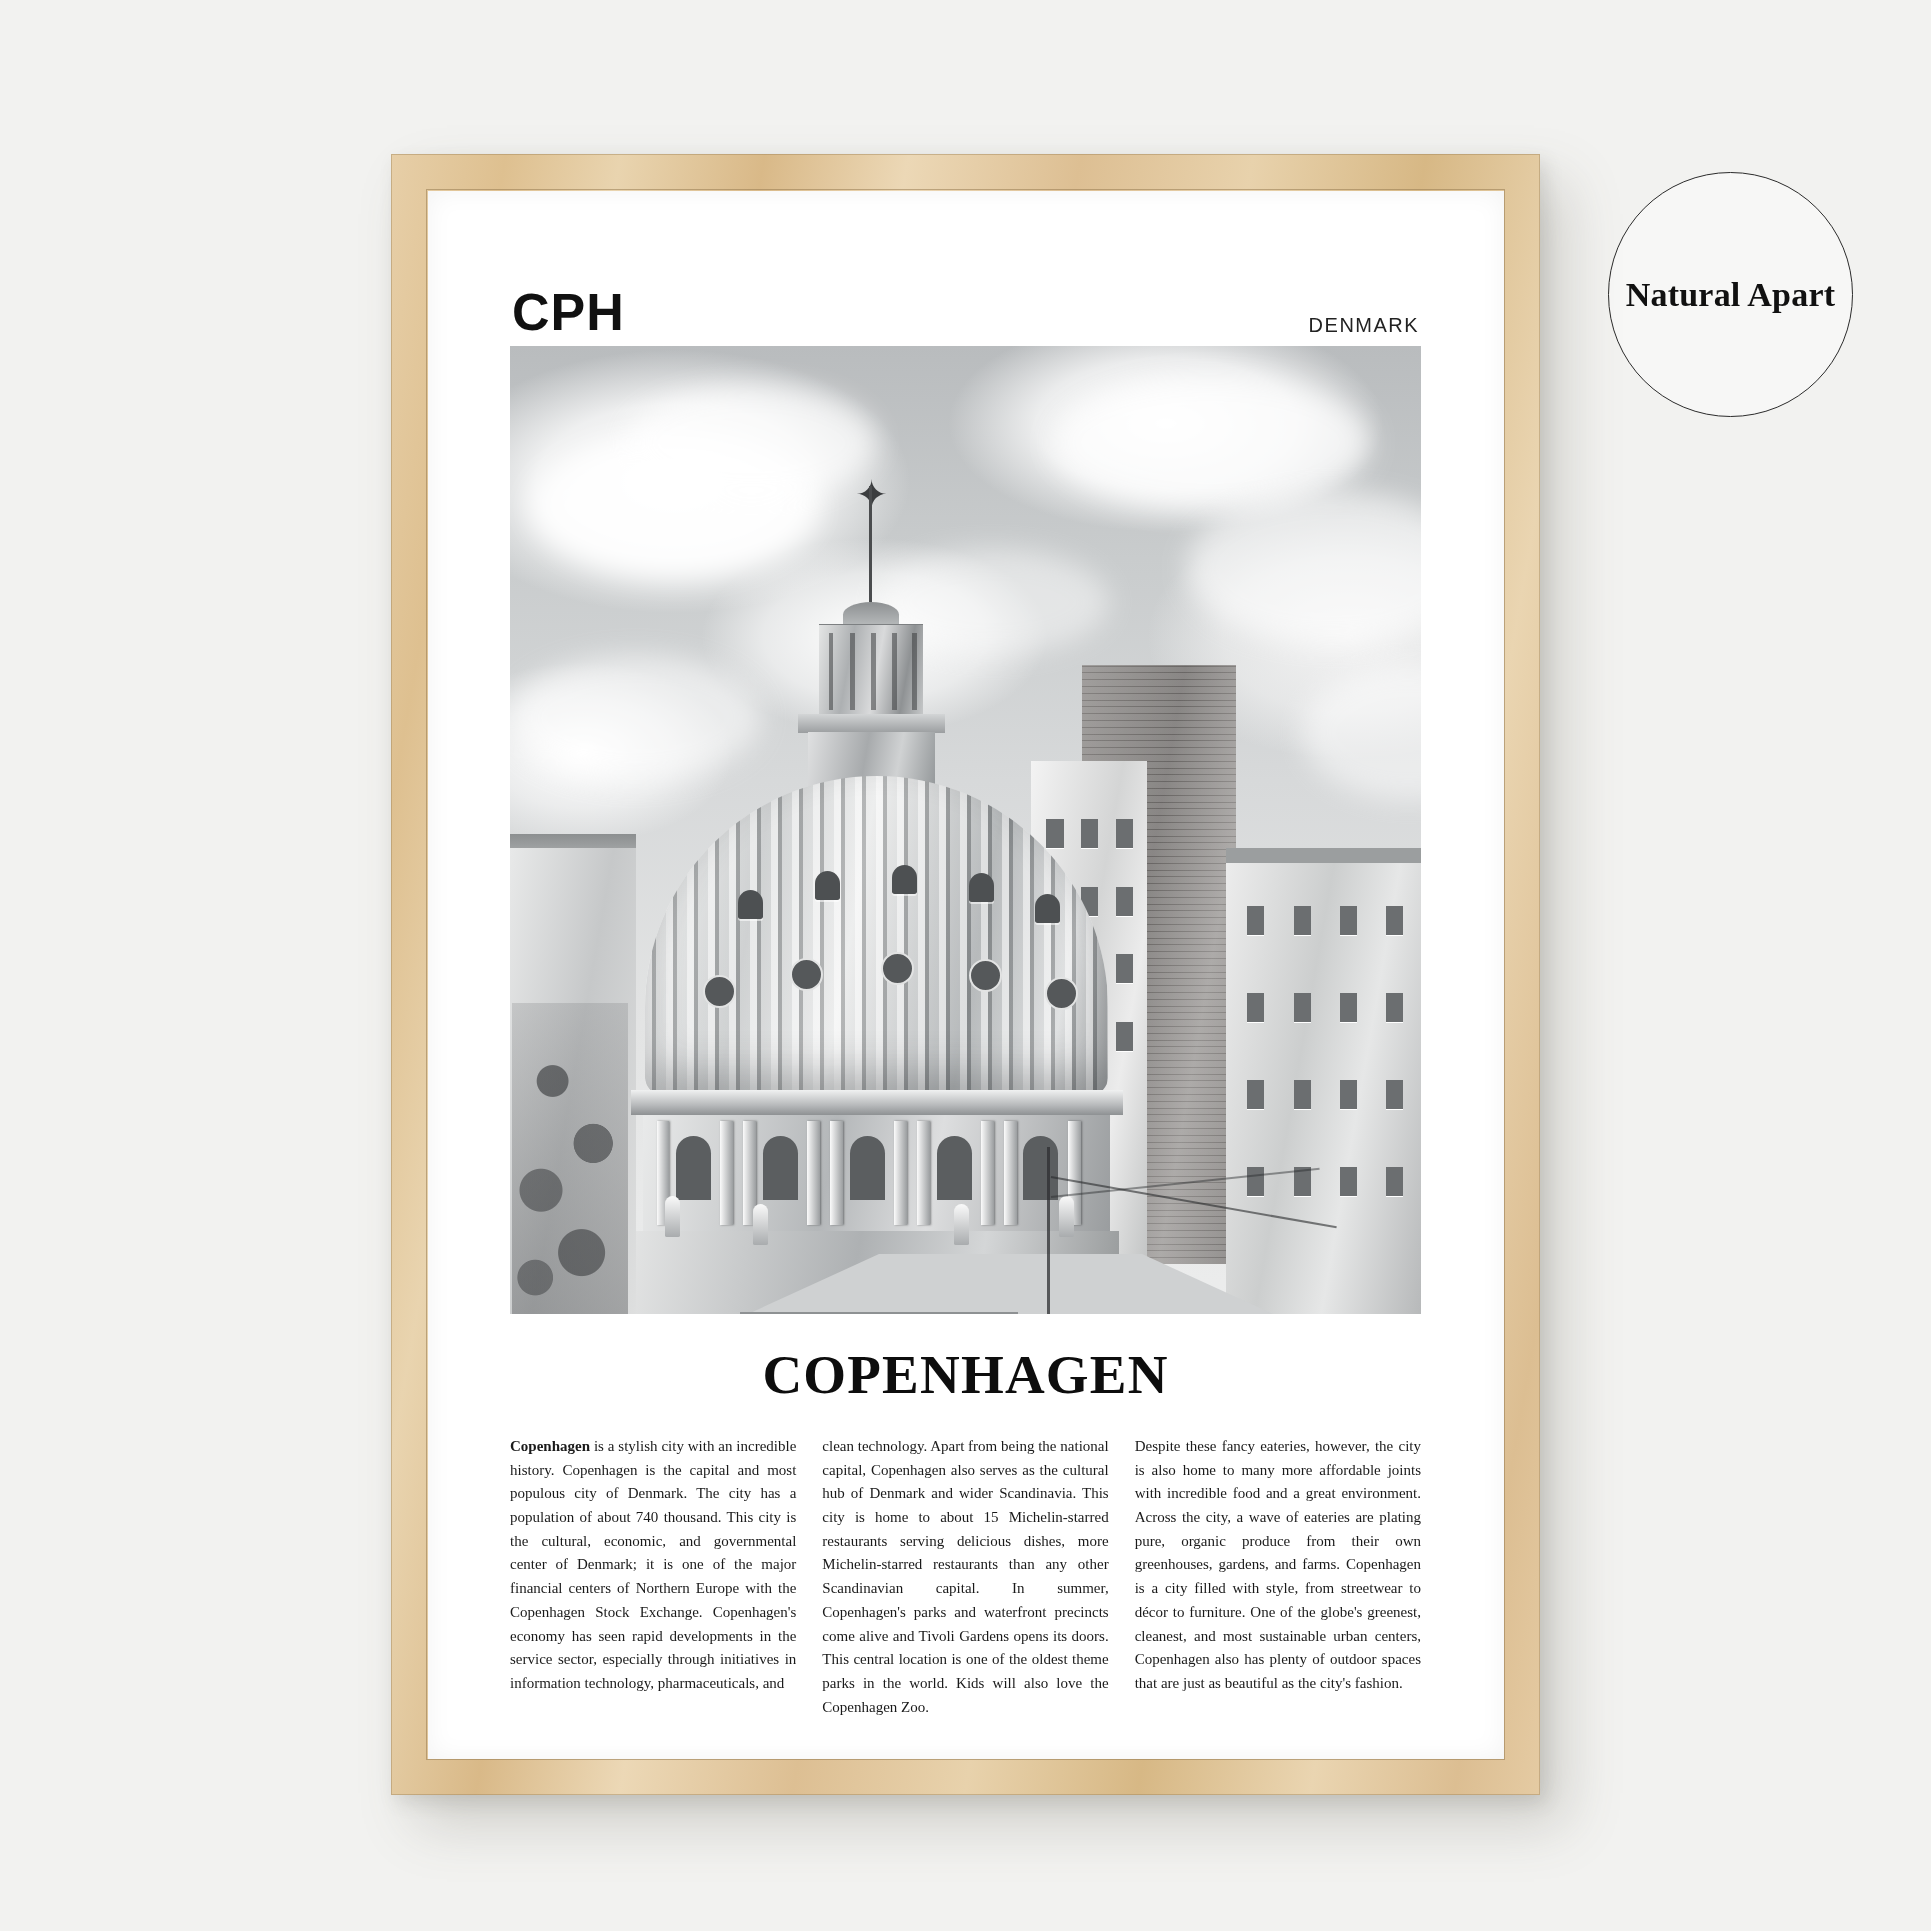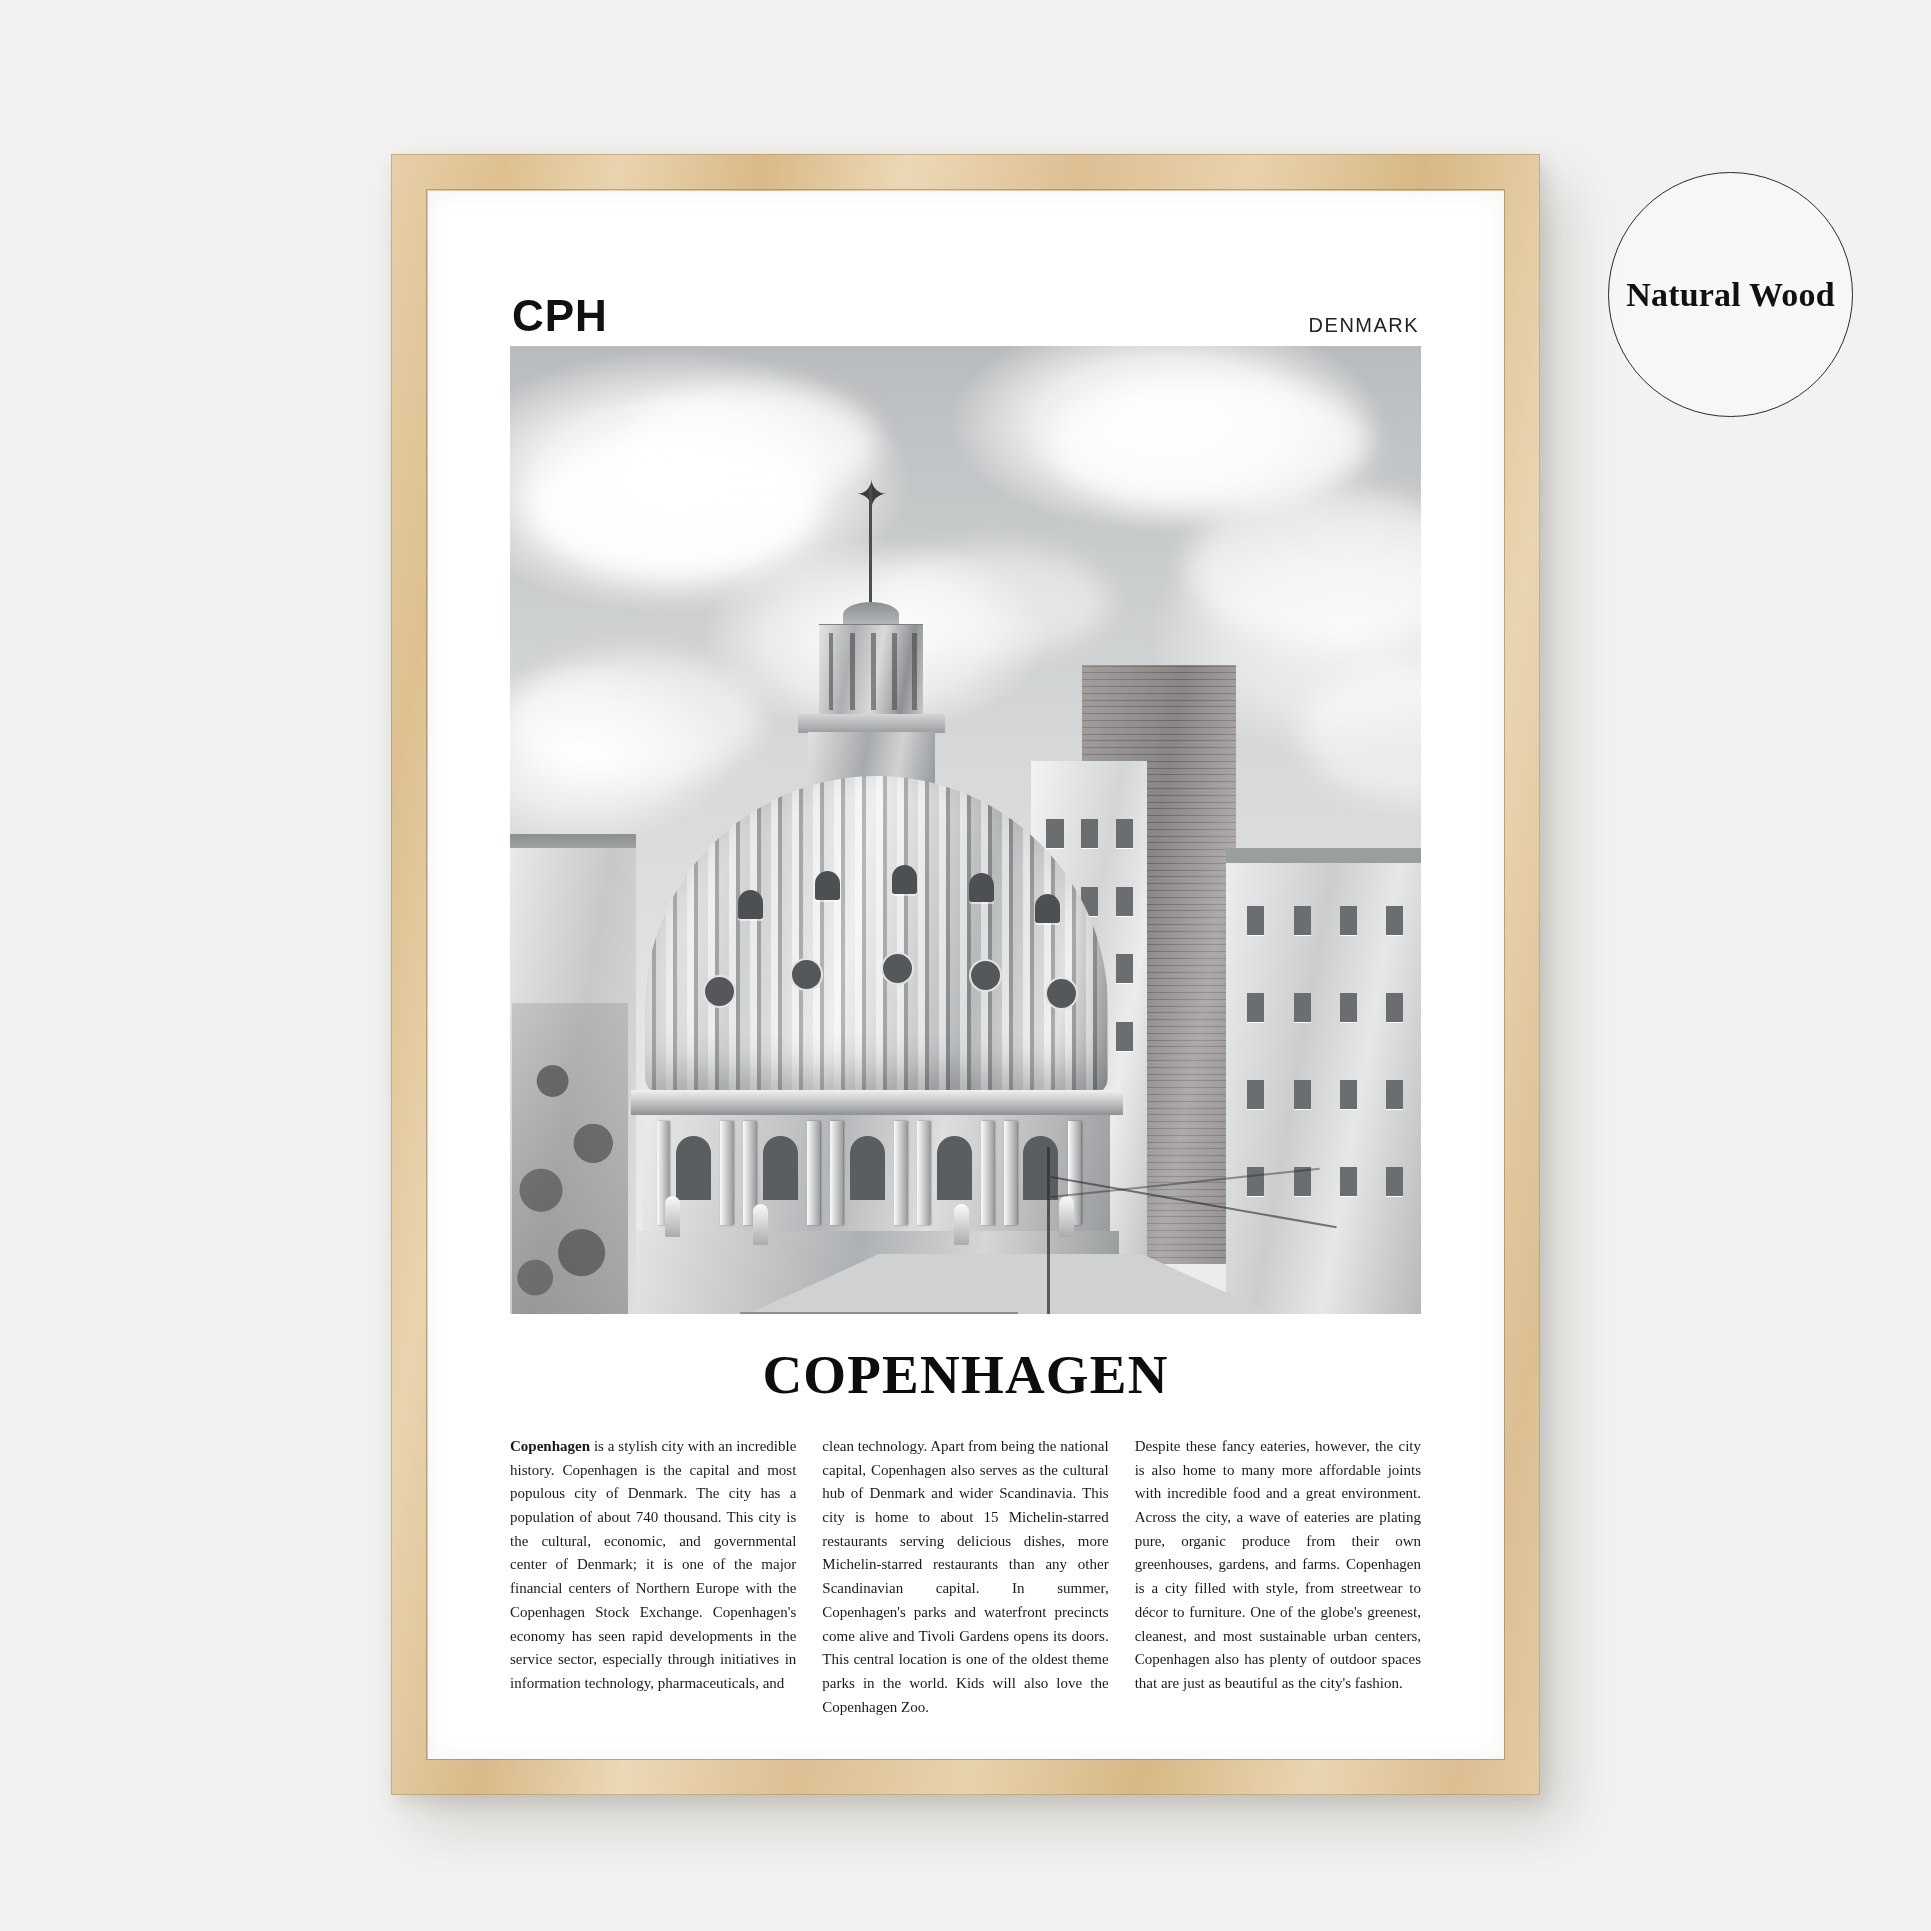--- a/index.html
+++ b/index.html
@@ -117,21 +117,21 @@
     display: flex;
     align-items: flex-end;
     justify-content: space-between;
     height: 54px;
     padding: 0 1.9px 7.7px 1.9px;
     box-sizing: border-box;
   }
   .poster-code {
     font-family: "Liberation Sans", sans-serif;
     font-weight: bold;
-    font-size: 44px;
+    font-size: 52px;
     letter-spacing: 1px;
     color: #111;
     line-height: 1;
     text-align: right;
   }
   .poster-country {
     font-family: "Liberation Sans", sans-serif;
     font-size: 20px;
     letter-spacing: 1.5px;
     color: #222;
@@ -480,21 +480,21 @@
     box-shadow: inset 0 0 27px rgba(0,0,0,0.05);
     pointer-events: none;
   }
 </style>
 </head>
 <body>
 
 <div id="stage">
 
   <div class="badge">
-    <span>Natural Wood</span>
+    <span>Natural Apart</span>
   </div>
 
   <div class="frame-shadow"></div>
   <div class="frame">
     <div class="frame-outer-line"></div>
     <div class="frame-bevel-in"></div>
     <div class="frame-inner-line"></div>
   </div>
 
   <div class="poster">

